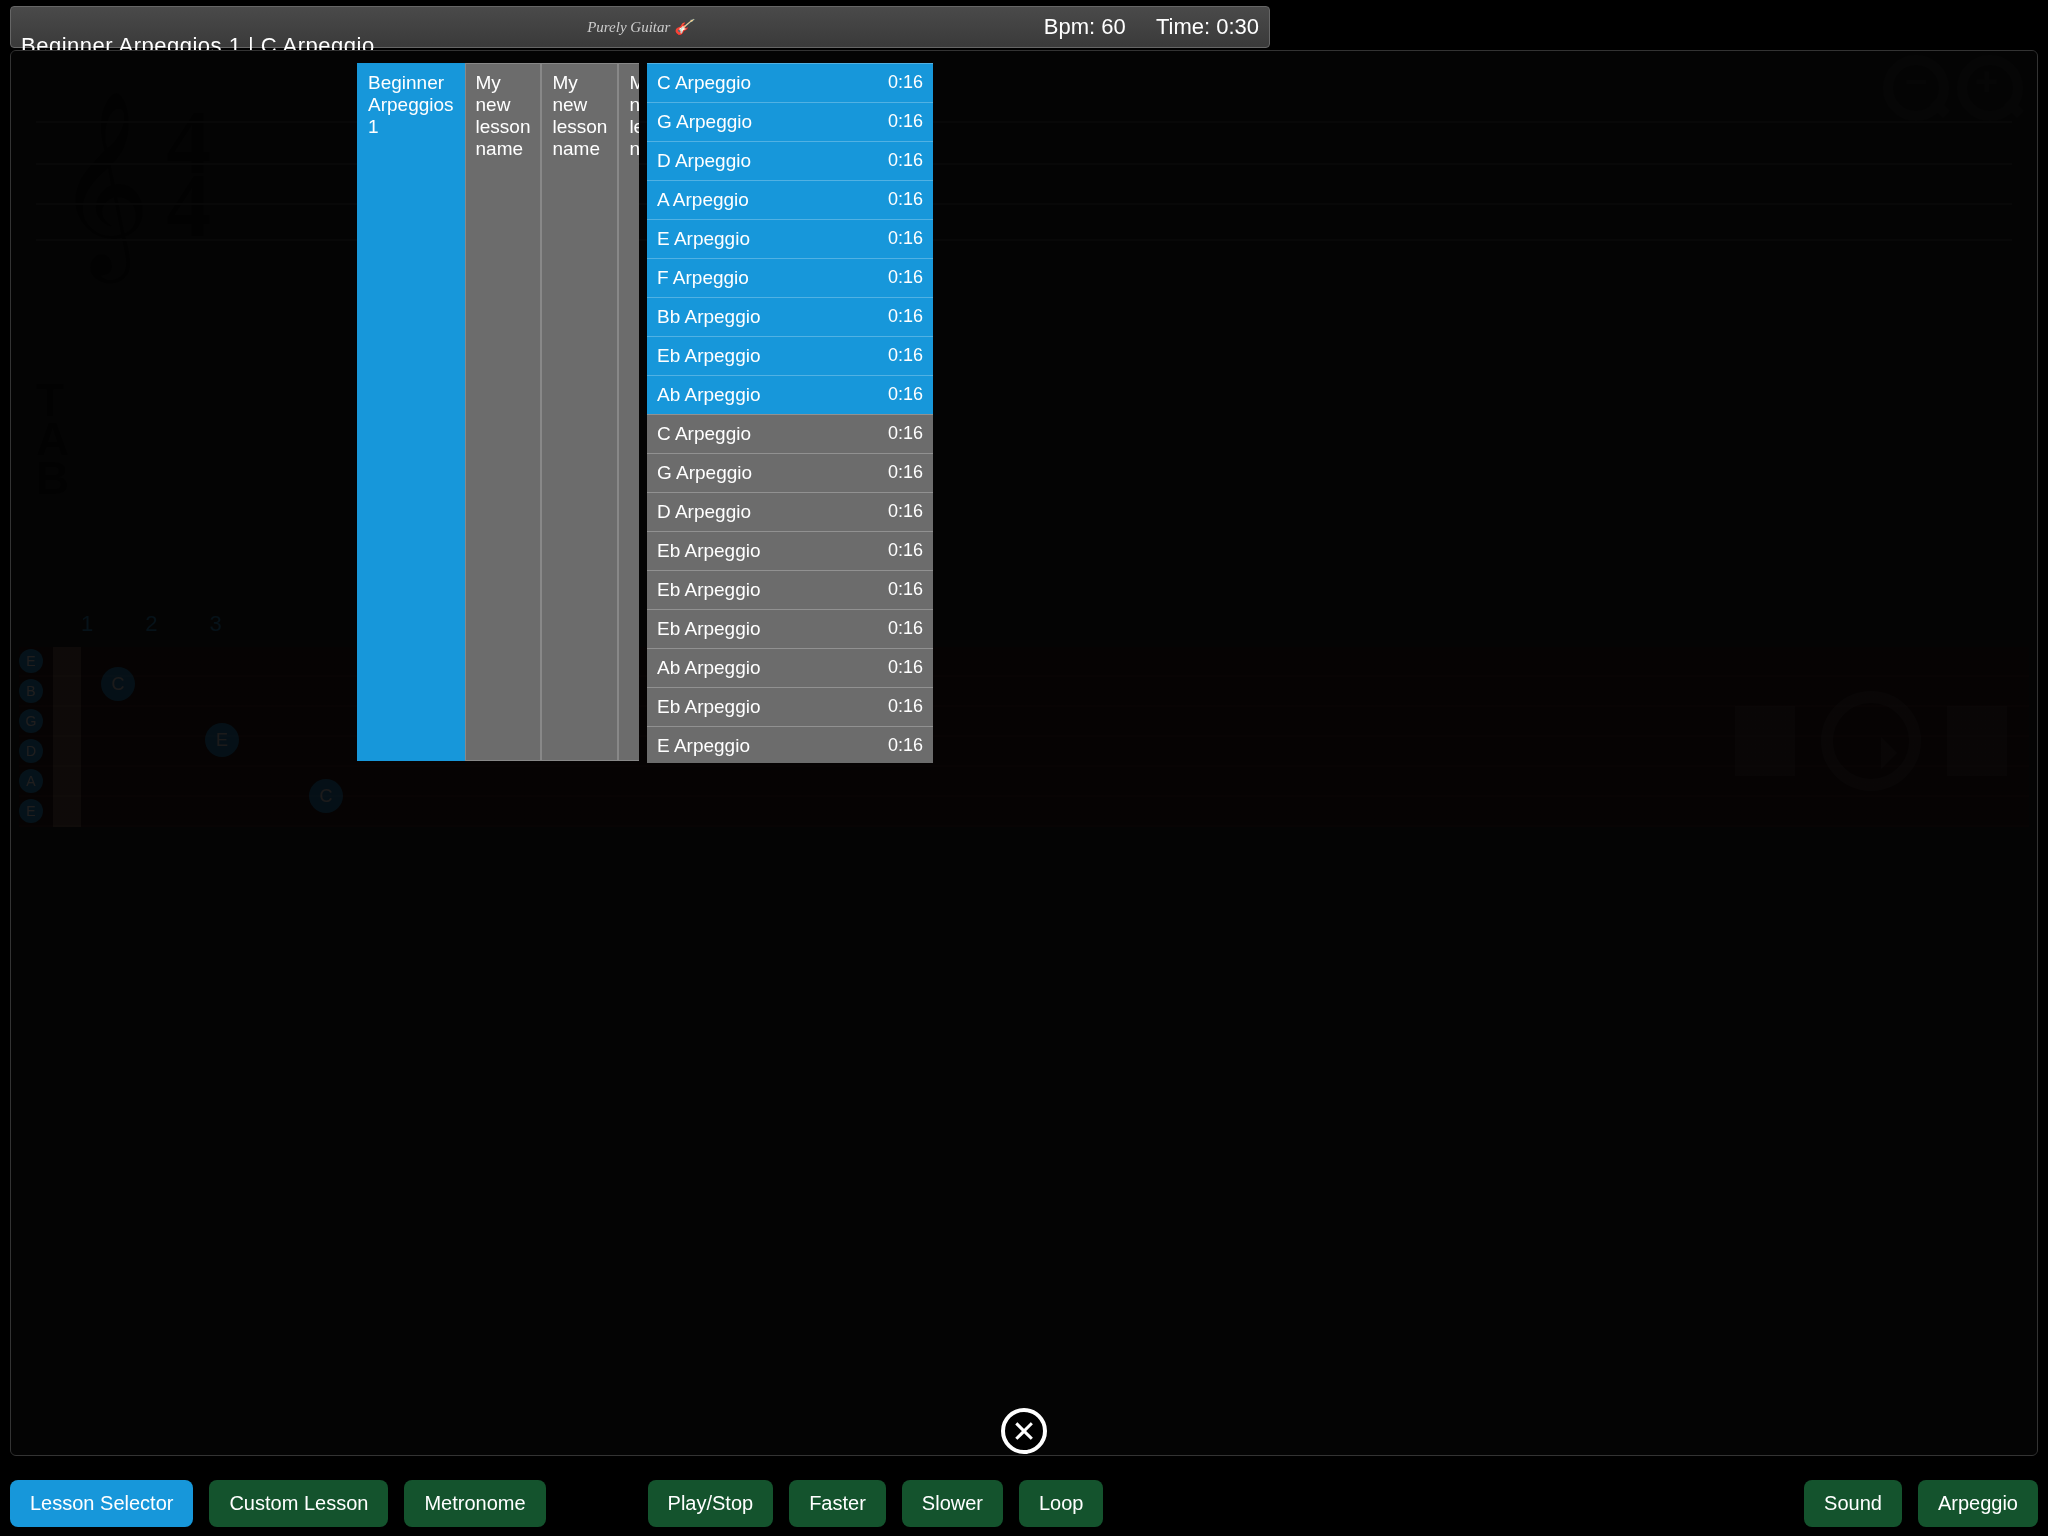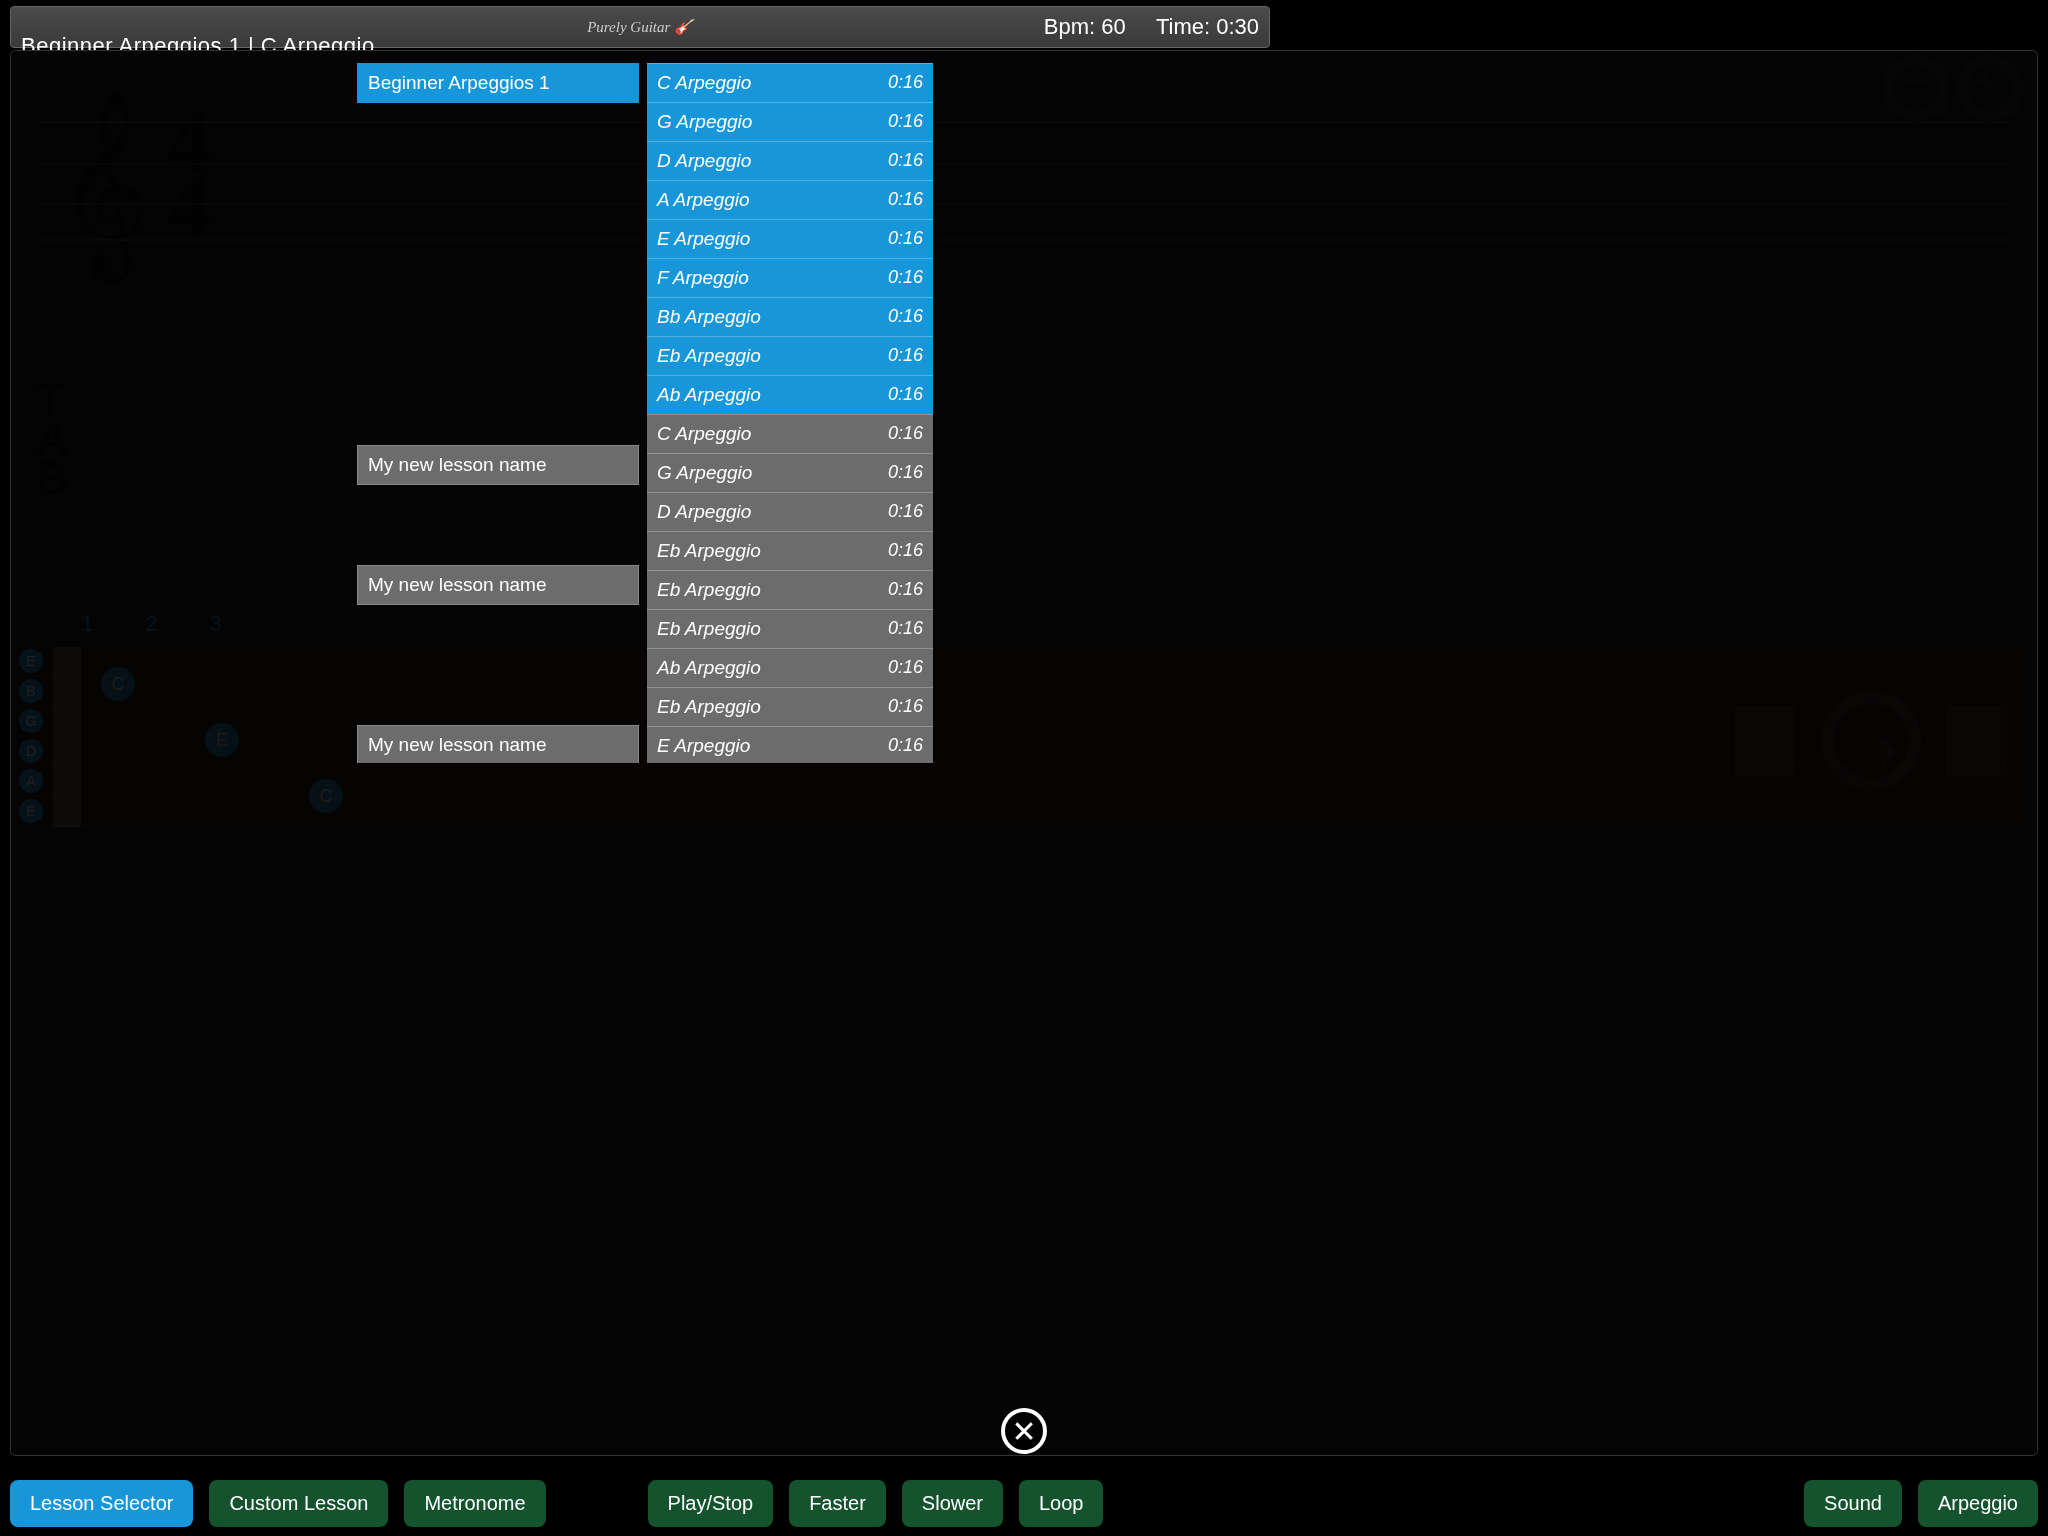--- a/index.html
+++ b/index.html
@@ -71,34 +71,34 @@
 
   
   .selector {
     position:absolute; top:12px; left:346px; width:580px; height:770px;
     display:flex; flex-direction:column;
     z-index:5;
   }
   .selector h1 { font-size:32px; font-weight:500; margin:0 0 14px 4px; color:#fff; }
   .columns { display:flex; gap:8px; height:700px; overflow:hidden;}
   .col { overflow:hidden; }
-  .col-l { width:282px; display:flex; flex-direction:column;}
+  .col-l { width:282px; display:flex; flex-direction:row;}
   .col-r { width:286px; display:flex; flex-direction:column;}
 
   .pack {
     border:1px solid #888; padding:8px 10px; font-size:19px; color:#fff;
     background:#6c6c6c; margin-bottom:2px;
   }
   .pack.sel { background:#1797da; border-color:#1797da;}
   .col-l .spacer { flex:0 0 auto;}
 
   .lesson {
     border-top:1px solid rgba(255,255,255,.25);
     padding:8px 10px; font-size:19px; color:#fff;
-    display:flex; justify-content:space-between;font-style:italic;
+    display:flex; justify-content:space-between;
   }
   .lesson.blue { background:#1797da; }
   .lesson.gray { background:#6c6c6c; }
   .lesson .dur { font-size:18px; }
 
   .close-btn {
     position:absolute; bottom:82px; left:50%; transform:translateX(-50%);
     width:46px; height:46px; border:4px solid #fff; border-radius:50%;
     display:flex; align-items:center; justify-content:center;
     font-size:30px; color:#fff; cursor:pointer; z-index:6;

